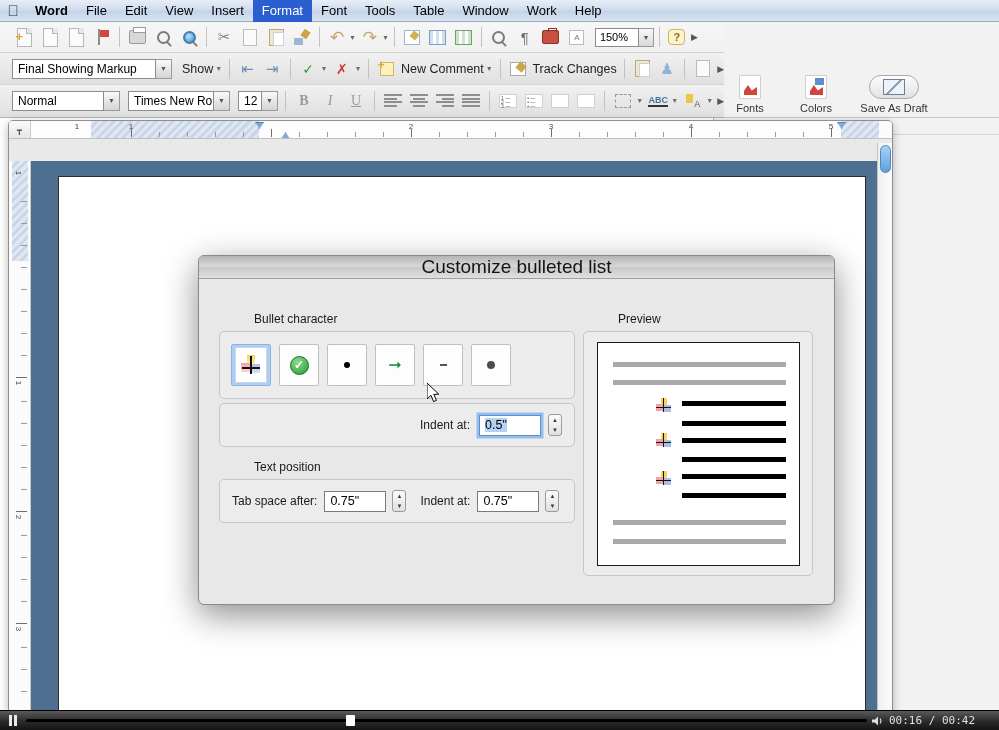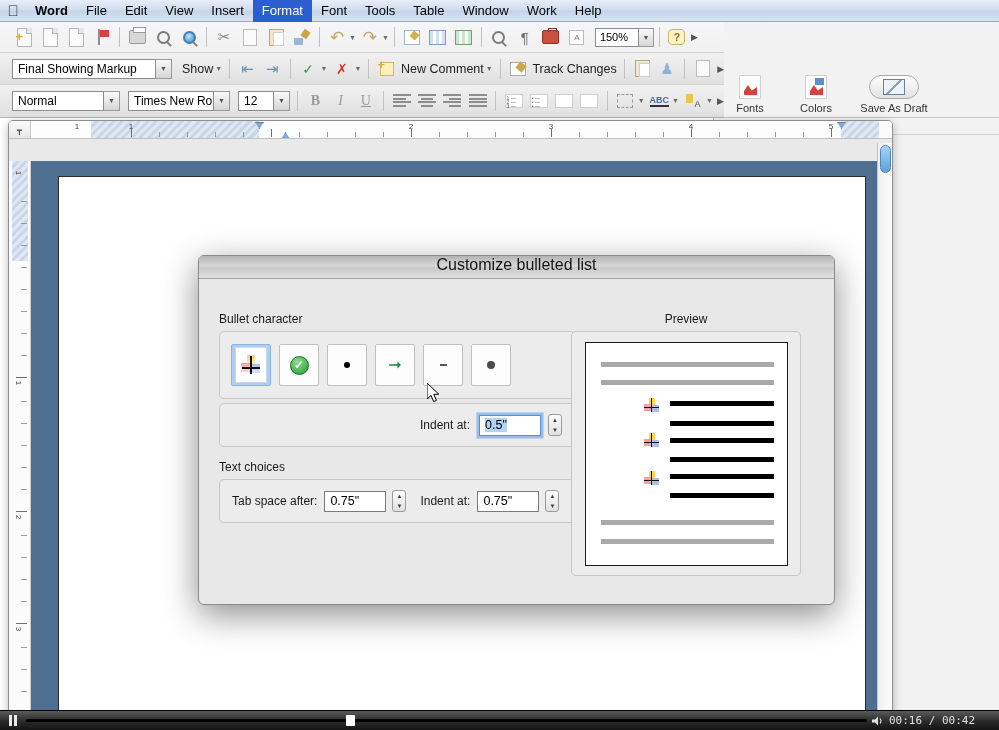--- a/index.html
+++ b/index.html
@@ -234,30 +234,30 @@
   
   .dialog {
     position: absolute; left: 198px; top: 255px; width: 637px; height: 350px;
     background: #e8e8e8; border: 1px solid #8a8a8a; border-radius: 6px;
     box-shadow: 0 10px 34px rgba(0,0,0,0.45);
     overflow: hidden;
   }
   .dlg-title {
     height: 23px; background: linear-gradient(to bottom,#b4b4b4,#d8d8d8 45%,#cacaca 55%,#e0e0e0);
     border-bottom: 1px solid #a0a0a0;
-    display: flex; align-items: flex-start; justify-content: center;
-    font-size: 16px; color: #141414;
+    display: flex; align-items: center; justify-content: center;
+    font-size: 19px; color: #141414;
   }
   .dlg-body { position: relative; padding: 12px 16px; }
 
-  .sect-label { font-size: 12px; color: #1a1a1a; margin-bottom: 5px; }
+  .sect-label { font-size: 12px; color: #1a1a1a; margin-bottom: 5px; margin-left: 35px; }
   .groupbox { border: 1px solid #c6c6c6; border-radius: 5px; background: #ececec; }
 
   .left-col { position: absolute; left: 20px; top: 33px; width: 356px; }
-  .right-col { position: absolute; left: 372px; top: 33px; width: 230px; text-align: center; }
+  .right-col { position: absolute; left: 384px; top: 33px; width: 230px; }
 
   .bullet-gb { padding: 12px 0 12px 0; }
   .swatch-row { display: flex; gap: 8px; padding-left: 11px; }
   .swatch {
     width: 40px; height: 42px; background: #fdfdfd; border: 1px solid #c0c0c0;
     display: flex; align-items: center; justify-content: center; border-radius: 2px;
   }
   .swatch.sel { background: #aecdf0; border: 1px solid #8cb4e2; box-shadow: inset 0 0 0 3px #aecdf0; }
   .swatch.sel .inner-w { background:#fff; width:32px;height:36px; display:flex;align-items:center;justify-content:center;
                          border:1px solid #c6d8ee;}
@@ -540,21 +540,21 @@
     <div class="tbrow tbrow3">
       <div style="display:flex;align-items:center">
         <div class="combo" style="width:92px">Normal</div>
         <div class="combo-caret">▼</div>
       </div>
       <div style="display:flex;align-items:center;margin-left:4px">
         <div class="combo" style="width:86px">Times New Ro</div>
         <div class="combo-caret">▼</div>
       </div>
       <div style="display:flex;align-items:center;margin-left:4px">
-        <div class="combo" style="width:36px">12</div>
+        <div class="combo" style="width:24px">12</div>
         <div class="combo-caret">▼</div>
       </div>
       <div class="tb-sep"></div>
       <div class="tbtn">
           <span class="fmt-b">B</span>
         </div>
       <div class="tbtn">
           <span class="fmt-i">I</span>
         </div>
       <div class="tbtn">
@@ -754,21 +754,21 @@
           <span class="fld-label">Indent at:</span>
           <div class="txtfield focus" style="width:62px;margin-left:9px">
             <span class="selnum">0.5"</span>
           </div>
           <div class="stepper" style="margin-left:7px">
               <i>▲</i>
               <i>▼</i>
             </div>
         </div>
 
-        <div class="sect-label" style="margin-top:13px">Text choices</div>
+        <div class="sect-label" style="margin-top:13px">Text position</div>
         <div class="groupbox pos-gb" style="height:44px">
           <span class="fld-label">Tab space after:</span>
           <div class="txtfield" style="width:62px;margin-left:7px">
             <span>0.75"</span>
           </div>
           <div class="stepper" style="margin-left:6px">
               <i>▲</i>
               <i>▼</i>
             </div>
           <span class="fld-label" style="margin-left:14px">Indent at:</span>

